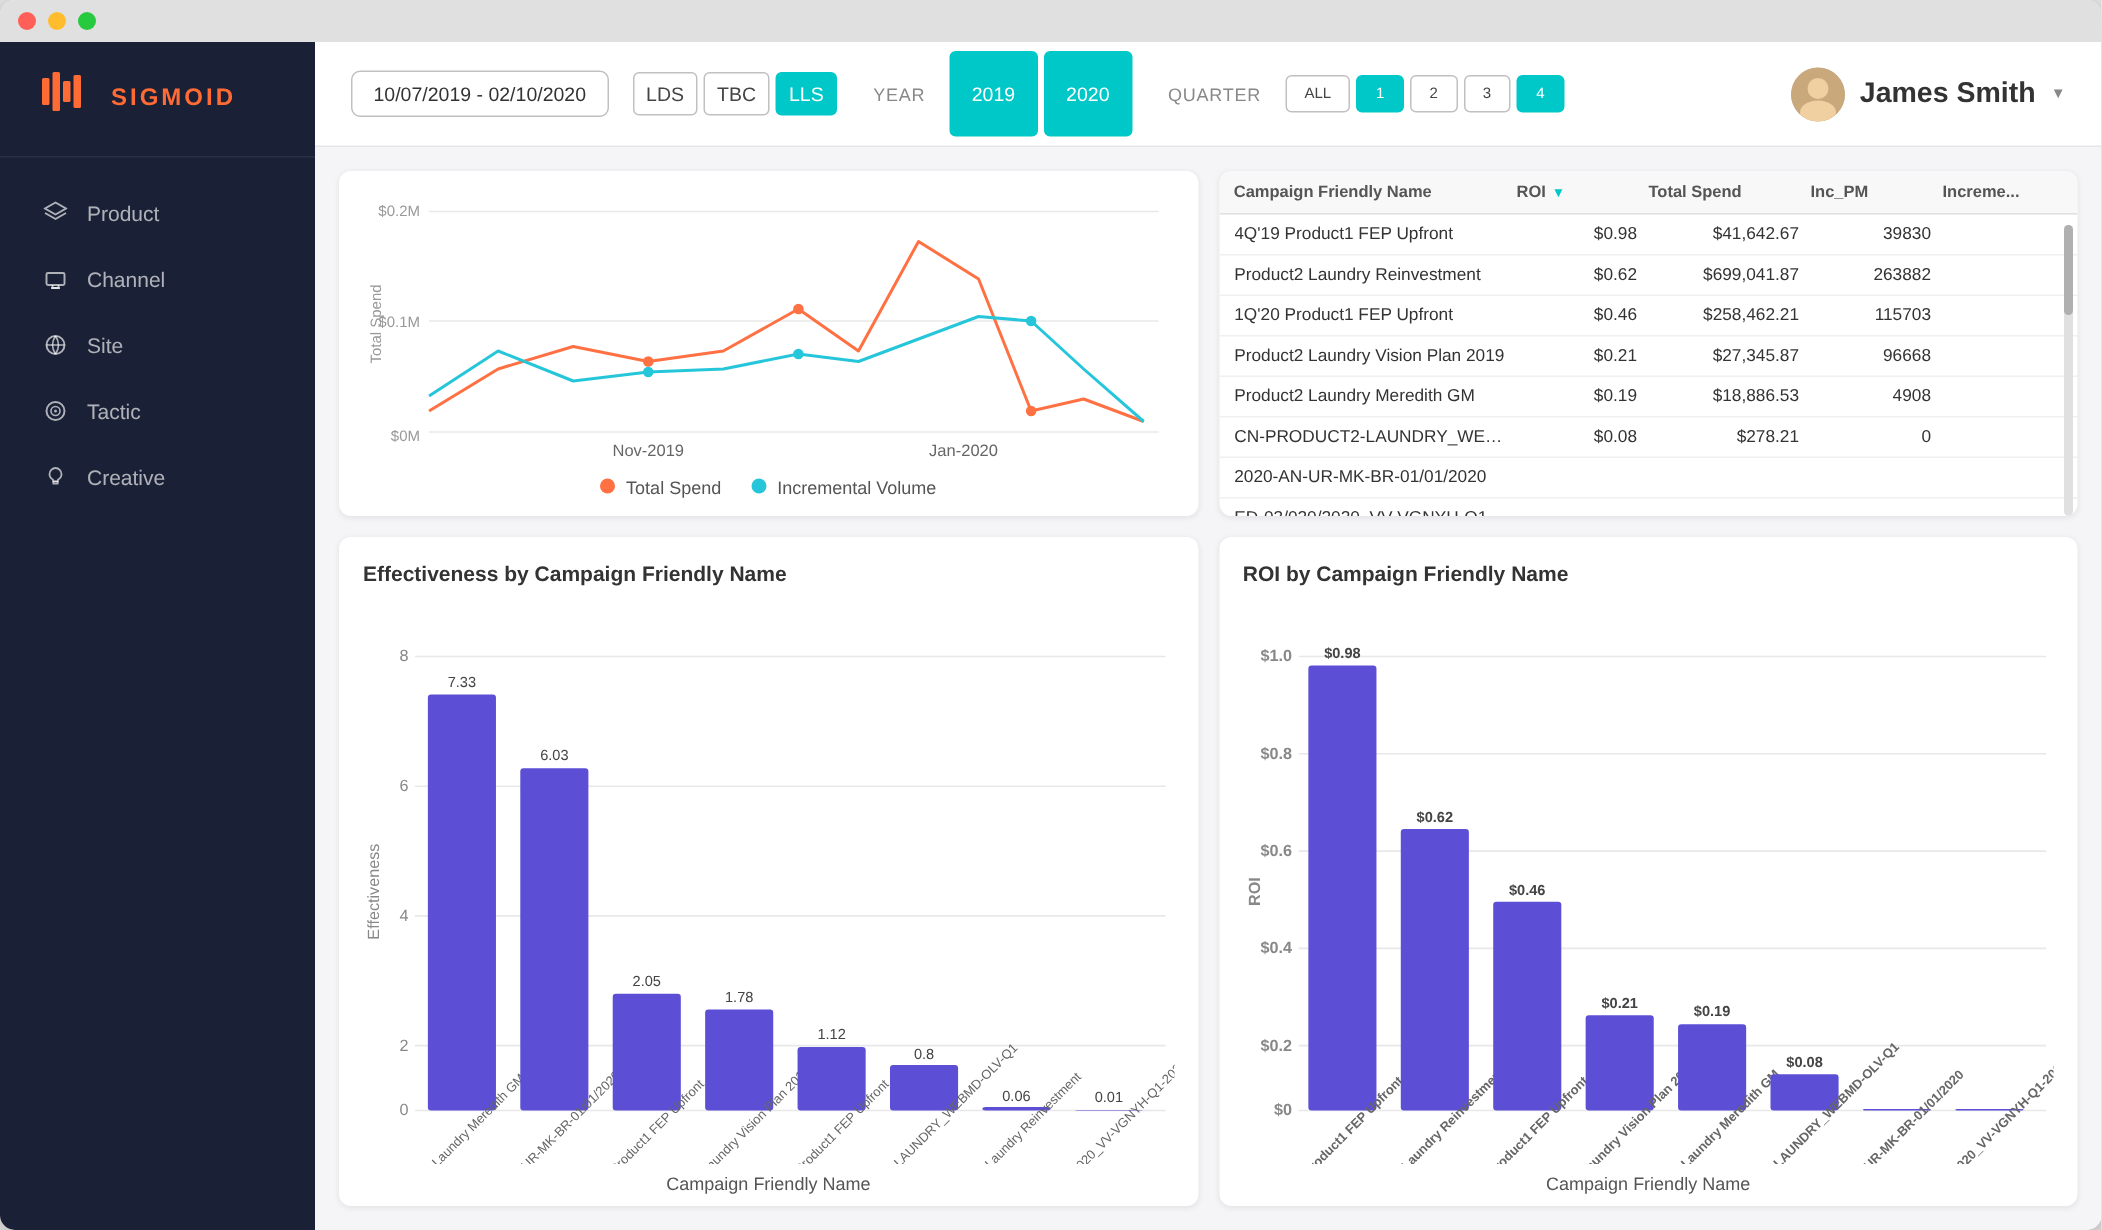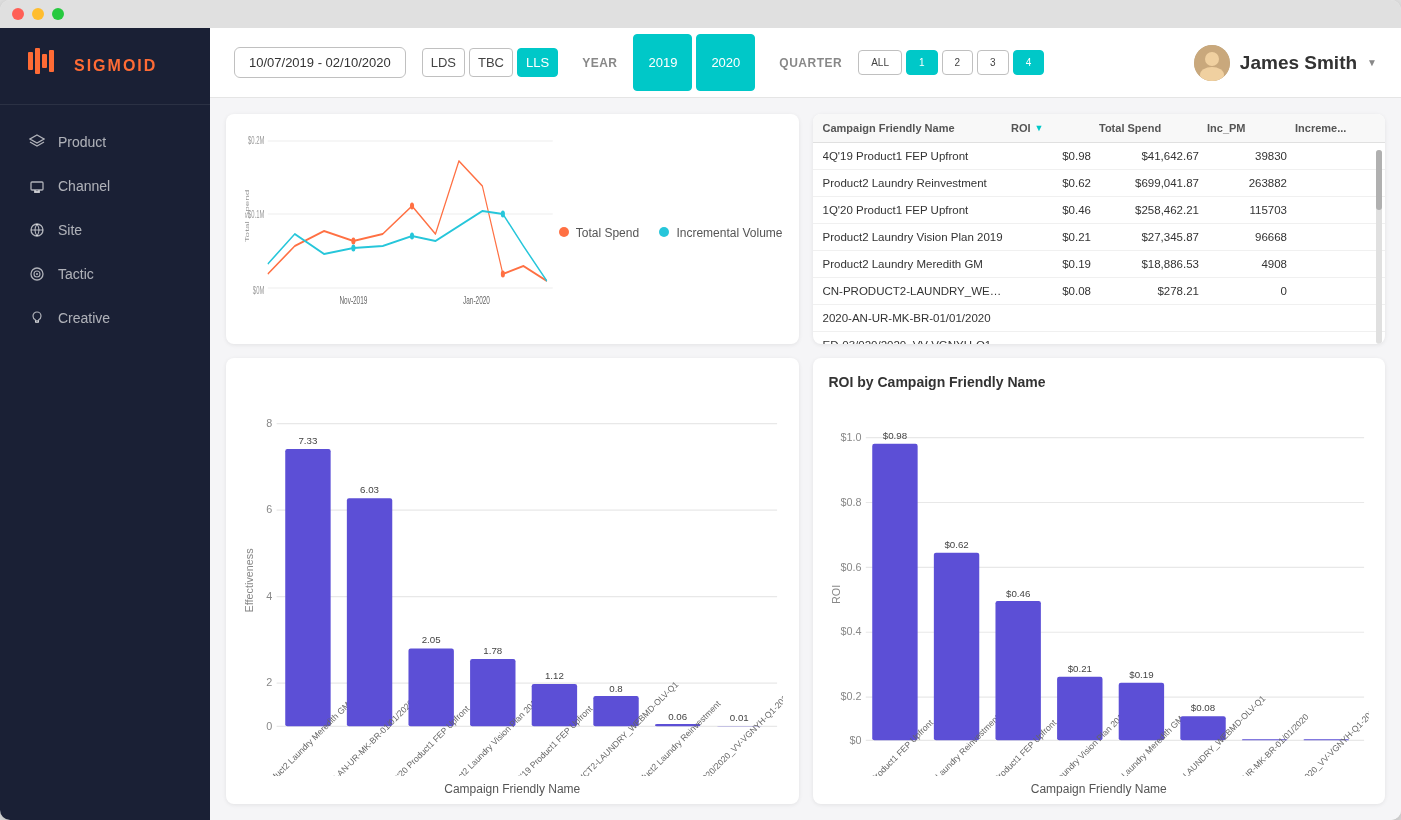--- a/index.html
+++ b/index.html
@@ -137,21 +137,21 @@
       font-weight: 500;
     }
     .filter-btn.active {
       background: #00c8c8;
       border-color: #00c8c8;
       color: #fff;
     }
     .filter-label {
       font-size: 12px;
       color: #888;
-      font-weight: 700;
+      font-weight: 400;
       letter-spacing: 0.5px;
       margin-left: 8px;
     }
     .year-btn {
       padding: 20px 14px;
       border: 1.5px solid #c0c0c0;
       border-radius: 4px;
       background: #fff;
       color: #444;
       font-size: 13px;
@@ -209,20 +209,21 @@
     .card {
       background: #fff;
       border-radius: 8px;
       box-shadow: 0 1px 4px rgba(0,0,0,0.08);
       overflow: hidden;
     }
 
     
     .chart-card {
       display: flex;
+      flex-direction: column;
       padding: 12px 16px;
       position: relative;
       text-align: right;
     }
     .chart-area {
       flex: 1;
       position: relative;
     }
     .chart-legend {
       display: flex;
@@ -553,20 +554,21 @@
       <div class="td right"></div>
     </div>
             </div>
 
           <div style="position:absolute;right:3px;top:36px;bottom:0;width:6px;background:#e0e0e0;border-radius:3px;">
             <div style="width:6px;height:60px;background:#b0b0b0;border-radius:3px;position:absolute;top:0;"></div>
           </div>
         </div>
 
         <div class="card bar-chart-card">
+          <div class="bar-chart-title">Effectiveness by Campaign Friendly Name</div>
           <div class="bar-chart-area" style="flex:1;">
             <svg width="100%" height="100%" viewBox="0 0 500 310">
 
               <text x="28" y="18" text-anchor="end" font-size="10" fill="#888">8</text>
               <text x="28" y="98" text-anchor="end" font-size="10" fill="#888">6</text>
               <text x="28" y="178" text-anchor="end" font-size="10" fill="#888">4</text>
               <text x="28" y="258" text-anchor="end" font-size="10" fill="#888">2</text>
               <text x="28" y="298" text-anchor="end" font-size="10" fill="#888">0</text>
 
               <line x1="32" y1="15" x2="495" y2="15" stroke="#e8e8e8" stroke-width="1"></line>
@@ -608,21 +610,21 @@
               <rect x="439" y="294.65" width="42" height="0.35" fill="#5c4fd6" rx="2"></rect>
               <text x="460" y="290" text-anchor="middle" font-size="9" fill="#444">0.01</text>
               <text x="460" y="315" text-anchor="middle" font-size="8" fill="#666" transform="rotate(-45,460,315)">ED-03/020/2020_VV-VGNYH-Q1-2020</text>
             </svg>
           </div>
           <div class="bar-chart-x-label">Campaign Friendly Name</div>
         </div>
 
         <div class="card bar-chart-card">
           <div class="bar-chart-title">ROI by Campaign Friendly Name</div>
-          <div class="bar-chart-area" style="flex:1;">
+          <div class="bar-chart-area" style="flex:1;font-weight:bold;">
             <svg width="100%" height="100%" viewBox="0 0 500 310">
 
               <text x="30" y="18" text-anchor="end" font-size="10" fill="#888">$1.0</text>
               <text x="30" y="78" text-anchor="end" font-size="10" fill="#888">$0.8</text>
               <text x="30" y="138" text-anchor="end" font-size="10" fill="#888">$0.6</text>
               <text x="30" y="198" text-anchor="end" font-size="10" fill="#888">$0.4</text>
               <text x="30" y="258" text-anchor="end" font-size="10" fill="#888">$0.2</text>
               <text x="30" y="298" text-anchor="end" font-size="10" fill="#888">$0</text>
 
               <line x1="34" y1="15" x2="495" y2="15" stroke="#e8e8e8" stroke-width="1"></line>

